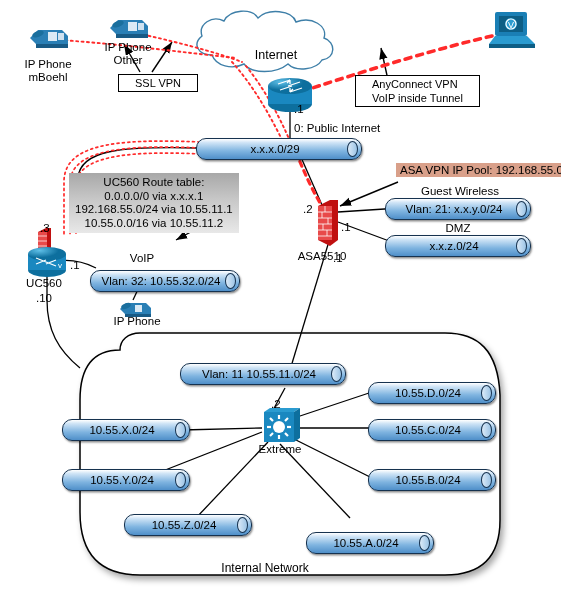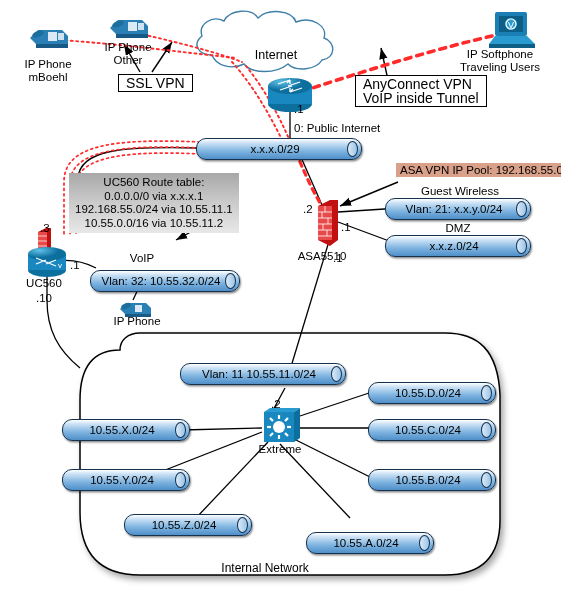--- a/index.html
+++ b/index.html
@@ -19,21 +19,21 @@
           box-shadow:1px 1.5px 2px rgba(0,0,0,.45);
           display:flex;align-items:center;justify-content:center;}
   .netbar span{font-size:11.5px;color:#000;white-space:nowrap;
                transform:translateX(-4px);}
   .netbar .cap{position:absolute;right:3px;top:2px;width:9px;height:14px;
                border:1.2px solid #16324f;border-radius:50%;
                background:linear-gradient(to right,#dbeaf8,#9cc4e6);}
 
   
   .callout{position:absolute;border:1.3px solid #000;background:#fff;
-           font-size:14px;line-height:14px;padding:1px 7px;white-space:nowrap;}
+           font-size:11px;line-height:14px;padding:1px 16px;white-space:nowrap;}
   .routebox{position:absolute;font-size:11.5px;line-height:13.5px;
             text-align:center;padding:3px 6px;white-space:nowrap;
             background:linear-gradient(to bottom,#a8a8a8 0%,#c8c8c8 45%,#e8e8e8 100%);
             color:#000;}
   .poolbox{position:absolute;font-size:11.5px;padding:1px 4px;white-space:nowrap;
            background:#d9a08a;color:#000;}
 </style>
 </head>
 <body>
 
@@ -234,24 +234,20 @@
   </svg>
 
   <div class="lbl ctr" style="left:48px;top:58px;">
     <div>IP Phone</div>
     <div>mBoehl</div>
   </div>
   <div class="lbl ctr" style="left:128px;top:41px;">
     <div>IP Phone</div>
     <div>Other</div>
   </div>
-  <div class="lbl ctr" style="left:500px;top:48px;">
-    <div>IP Softphone</div>
-    <div>Traveling Users</div>
-  </div>
 
   <div class="lbl ctr" style="left:276px;top:49px;font-size:12.5px;">Internet</div>
 
   <div class="callout" style="left:118px;top:74px;">SSL VPN</div>
 
   <div class="callout" style="left:355px;top:75px;text-align:left;">
     <div>AnyConnect VPN</div>
     <div>VoIP inside Tunnel</div>
   </div>
 

